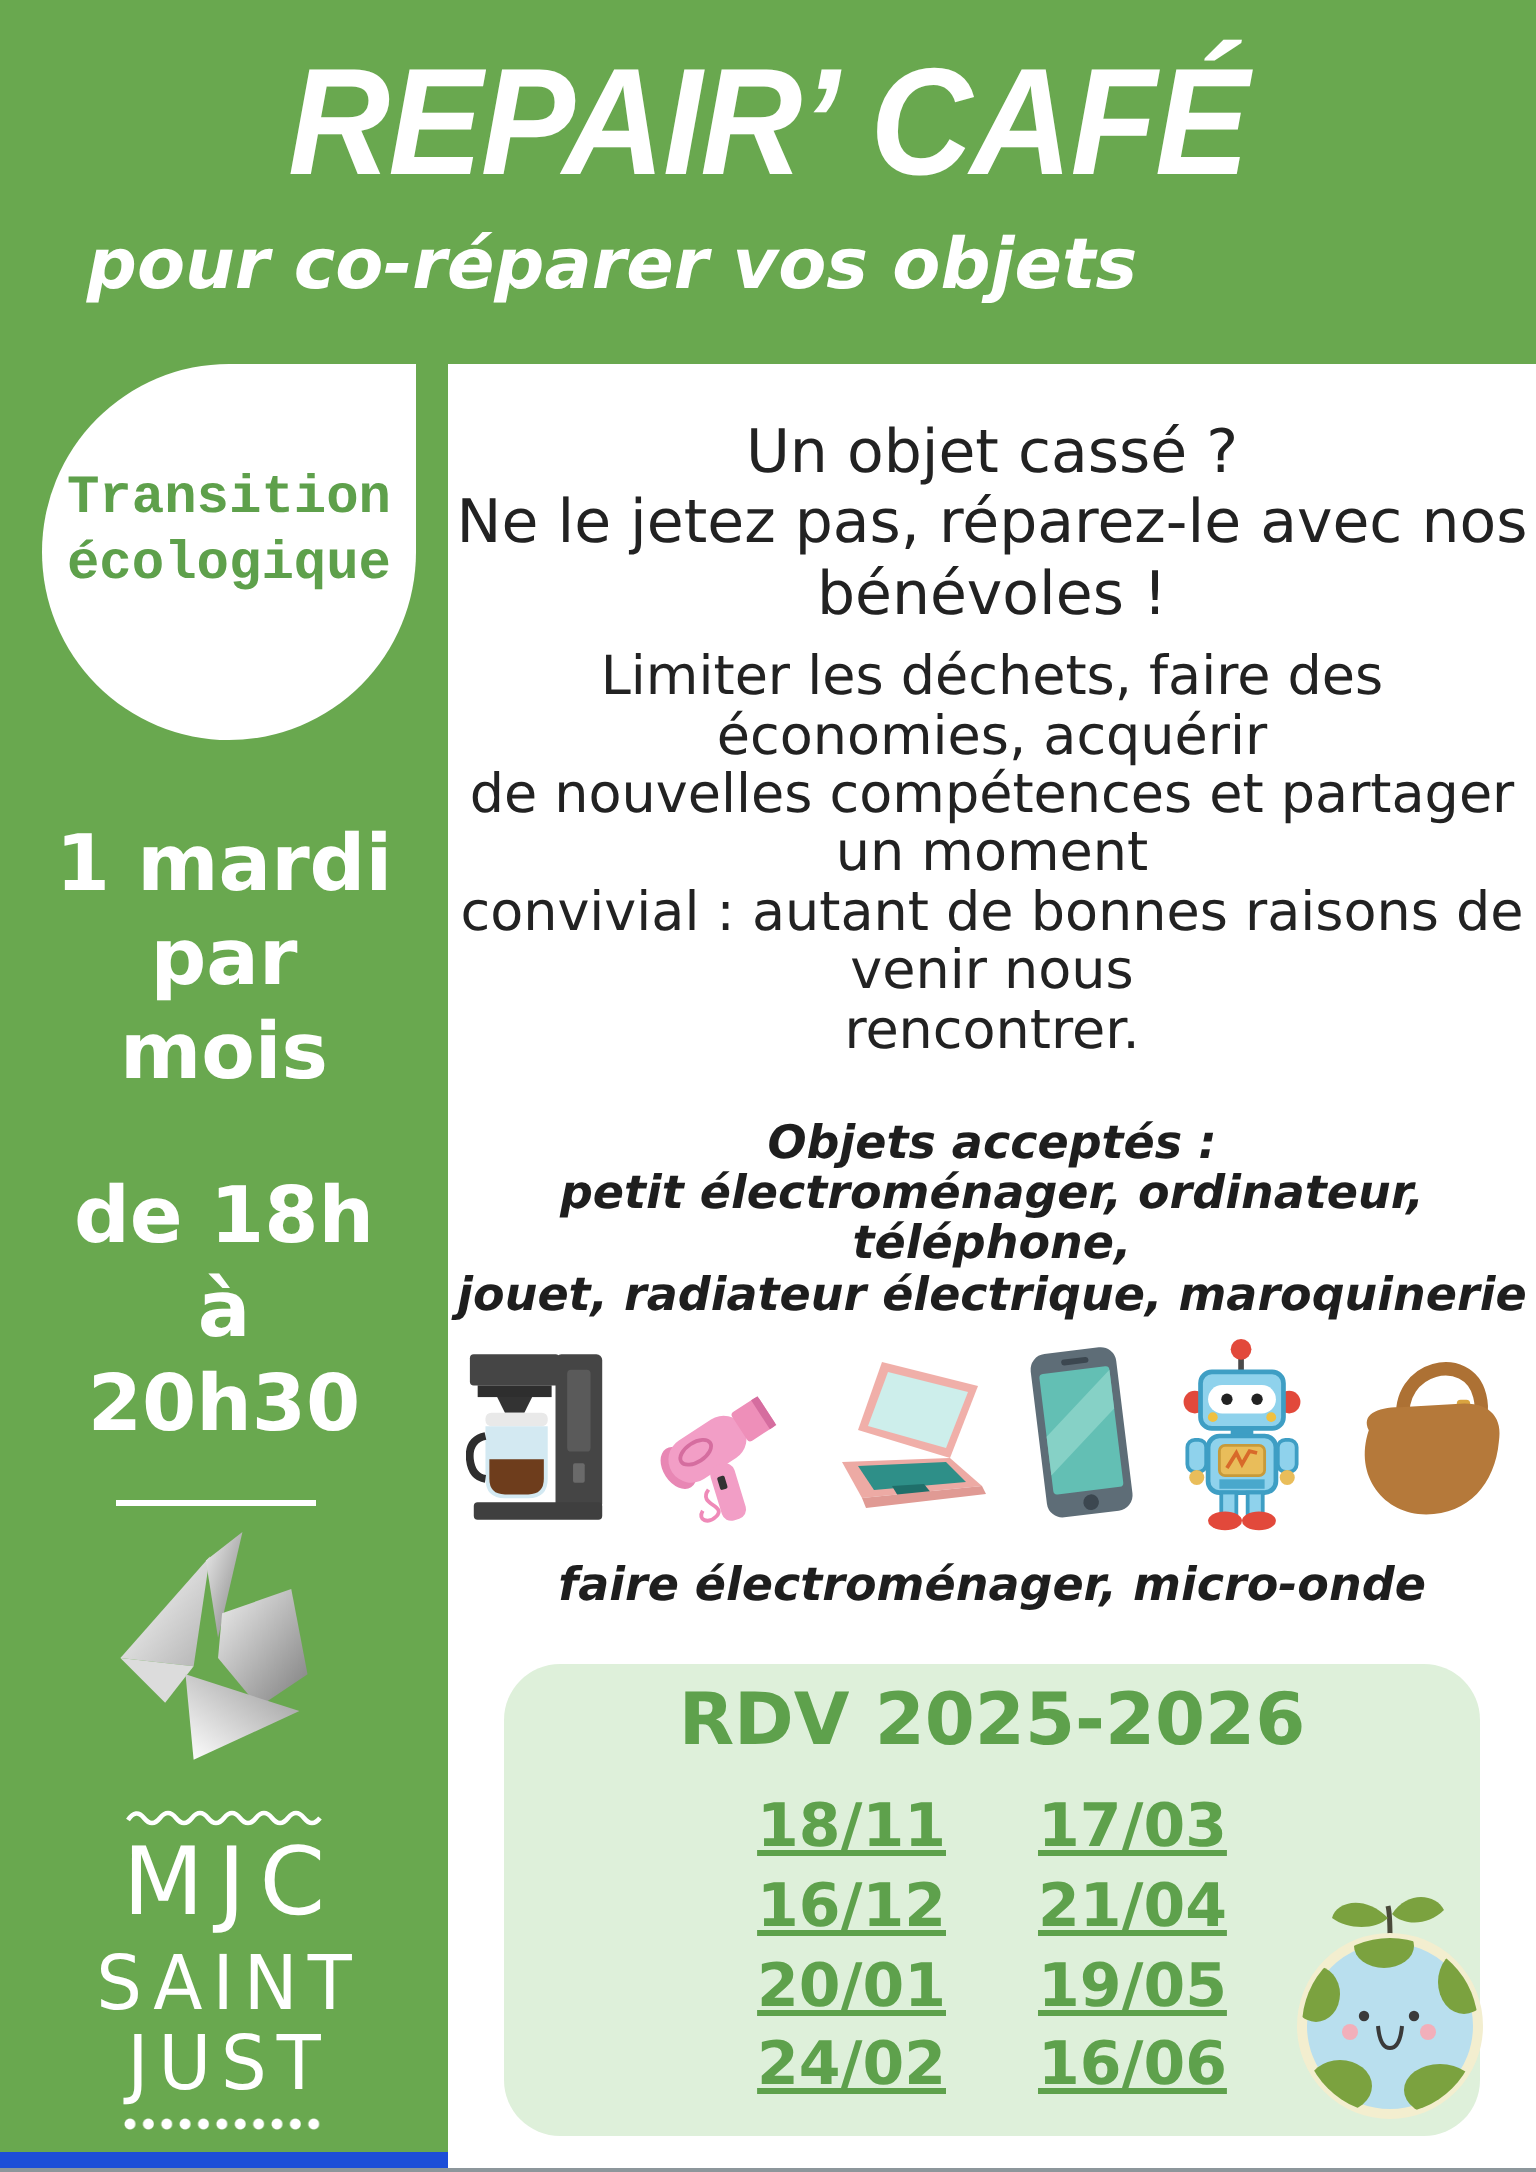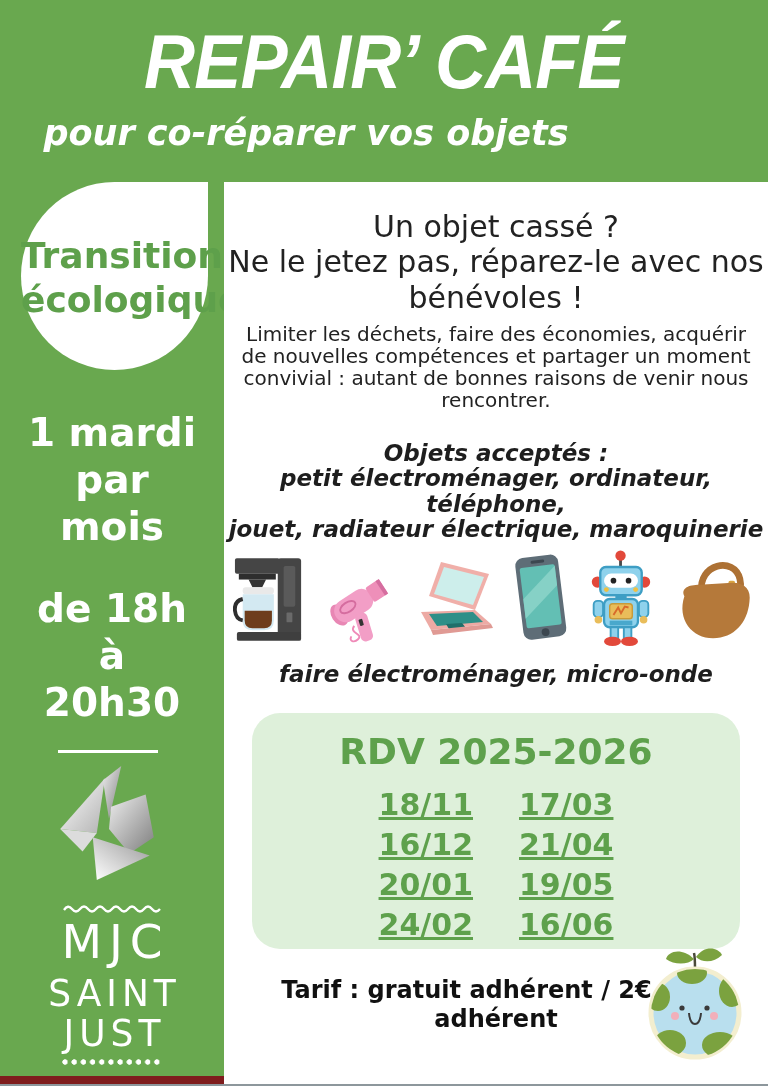--- a/index.html
+++ b/index.html
@@ -1,31 +1,31 @@
 <!DOCTYPE html>
 <html><head>
 <meta charset="utf-8">
 <style>
   html,body{margin:0;padding:0;}
-  .page{position:relative;width:768px;height:1086px;background:#7f1d1d;overflow:hidden;
+  .page{position:relative;width:768px;height:1086px;background:#1d4ed8;overflow:hidden;
         font-family:"DejaVu Sans",sans-serif;}
   
   .header{position:absolute;left:0;top:0;width:768px;height:182px;background:#69a84f;}
   .title{position:absolute;left:0;top:18px;width:768px;text-align:center;
          font-family:"Liberation Sans",sans-serif;font-style:italic;font-weight:700;
          font-size:76px;color:#ffffff;letter-spacing:-1px;}
   .title span{display:inline-block;transform:scaleX(.93);}
   .subtitle{position:absolute;left:0;top:113px;width:612px;text-align:center;
             font-style:italic;font-weight:700;font-size:35px;color:#ffffff;}
   
   .sidebar{position:absolute;left:0;top:182px;width:224px;height:894px;background:#69a84f;color:#fff;}
   .badge{position:absolute;left:21px;top:0;width:187px;height:188px;background:#ffffff;
          border-radius:50% 0 50% 50%;}
   .badge-text{position:absolute;left:0;top:52px;width:100%;text-align:center;
-              color:#5ea04b;font-weight:700;font-size:36px;line-height:1.22;}
+              color:#5ea04b;font-weight:700;font-size:27px;line-height:1.22;font-family:Liberation Mono, monospace;}
   .freq{position:absolute;left:0;top:228px;width:100%;text-align:center;
         font-weight:700;font-size:39px;line-height:1.2;}
   .time{position:absolute;left:0;top:404px;width:100%;text-align:center;
         font-weight:700;font-size:39px;line-height:1.2;}
   .divider{position:absolute;left:58px;top:568px;width:100px;height:3px;background:#ffffff;}
   .origami{position:absolute;left:52px;top:584px;}
   .wave{position:absolute;left:62px;top:718px;}
   .mjc{position:absolute;left:0;top:732px;width:100%;text-align:center;
        font-weight:400;font-size:47px;letter-spacing:7px;text-indent:7px;}
   .saint{position:absolute;left:0;top:790px;width:100%;text-align:center;
@@ -34,28 +34,28 @@
   .just{position:absolute;left:0;top:830px;width:100%;text-align:center;
         font-size:36px;font-weight:400;letter-spacing:5px;text-indent:5px;
         transform:scaleY(1.05);color:#ffffff;}
   .dots{position:absolute;left:62px;top:876px;width:100px;height:8px;
         background-image:radial-gradient(circle at 3px 4px,#ffffff 2.4px,rgba(0,0,0,0) 3px);
         background-size:9.2px 8px;background-repeat:repeat-x;}
   
   .content{position:absolute;left:224px;top:182px;width:544px;height:904px;background:#ffffff;
            color:#1e1e1e;}
   .hook{margin-top:27px;text-align:center;font-size:30px;line-height:1.18;color:#222;}
-  .para{margin-top:9px;text-align:center;font-size:20px;line-height:1.09;color:#222;}
+  .para{margin-top:9px;text-align:center;font-size:27px;line-height:1.09;color:#222;}
   .acc-title{margin-top:29px;text-align:center;font-size:23px;font-weight:700;font-style:italic;}
   .acc-lines{text-align:center;font-size:23px;font-weight:700;font-style:italic;line-height:1.1;}
   .icons-row{margin-top:9px;display:flex;justify-content:center;align-items:center;gap:14px;height:96px;}
   .icons-row span{display:inline-flex;}
   .nonacc{margin-top:15px;text-align:center;font-size:23px;font-weight:700;font-style:italic;line-height:1.12;}
   .rdv{margin:25px auto 0 auto;width:488px;height:236px;background:#def0da;border-radius:28px;}
-  .rdv-title{padding-top:18px;text-align:center;color:#5ea14c;font-weight:700;font-size:36px;}
+  .rdv-title{padding-top:8px;text-align:center;color:#5ea14c;font-weight:700;font-size:36px;}
   .rdv-cols{margin-top:13px;display:flex;justify-content:center;gap:46px;
             color:#5ea14c;font-weight:700;font-size:30px;line-height:1.33;text-align:center;text-decoration:underline;}
   .tarif{margin-top:27px;text-align:center;font-size:24px;font-weight:700;line-height:1.22;color:#111;}
   .earth{position:absolute;left:634px;top:944px;}
   .bottom-edge{position:absolute;left:0;bottom:0;width:100%;height:2px;background:#8d979c;}
 </style>
 </head>
 <body>
 
 <div class="page">

